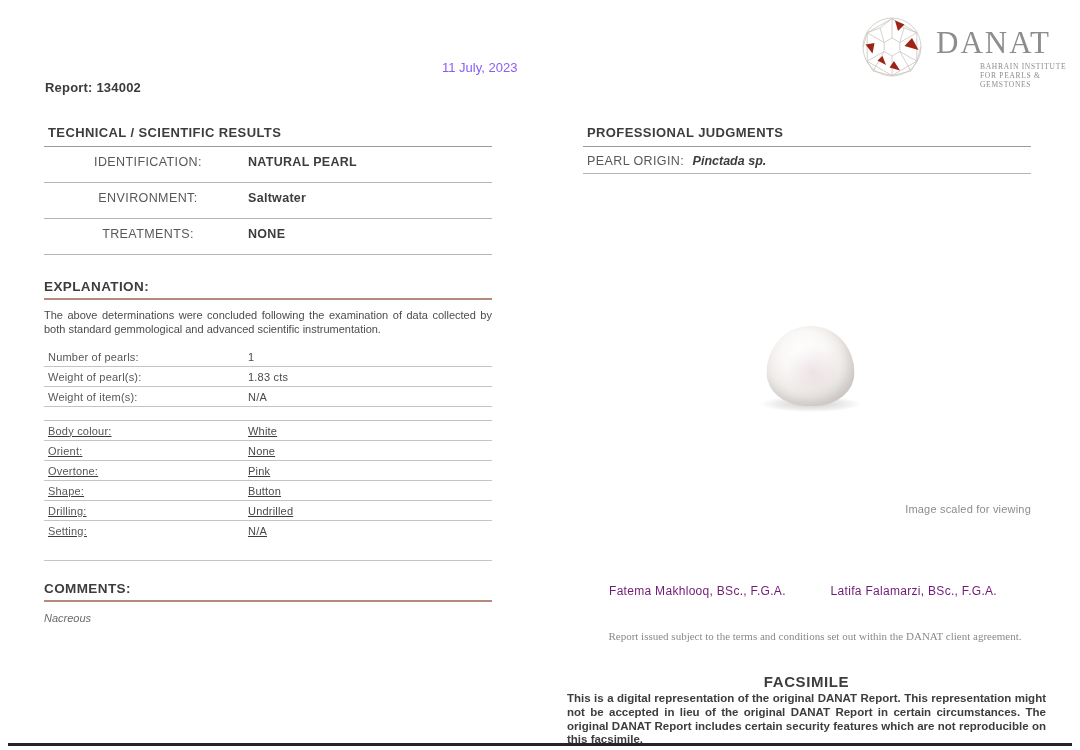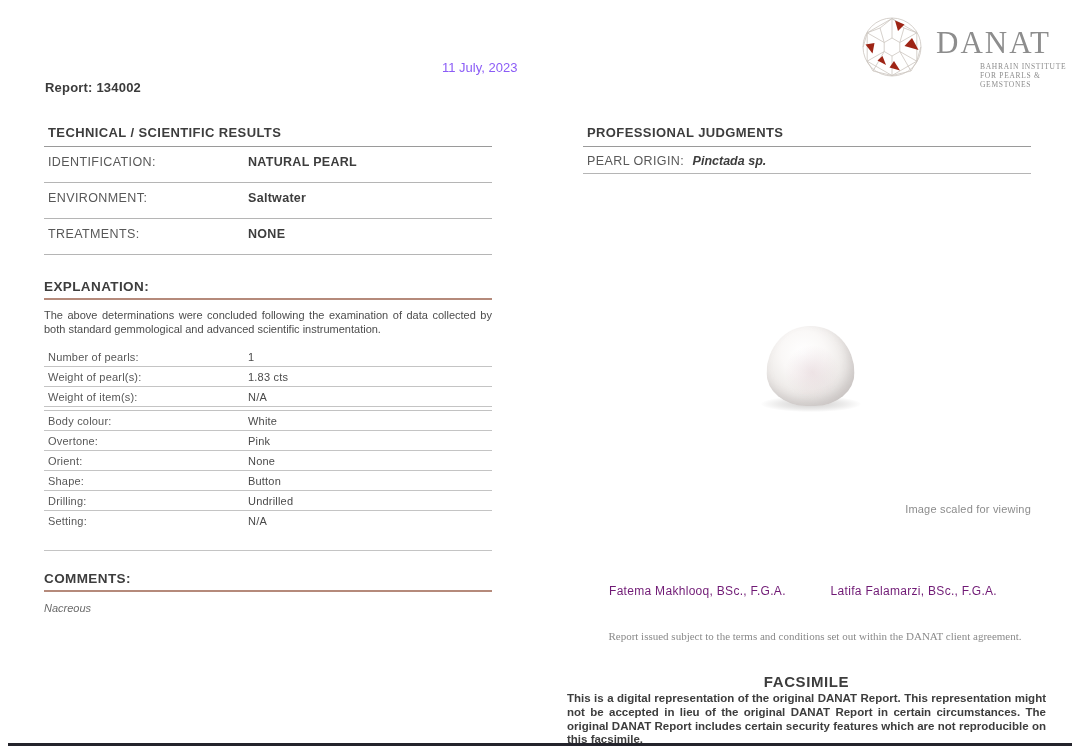--- a/index.html
+++ b/index.html
@@ -23,34 +23,34 @@
   .col-left  { position:absolute; left:44px;  top:125px; width:448px; }
   .col-right { position:absolute; left:583px; top:125px; width:448px; }
 
   .section-title {
     font-size:13px; font-weight:bold; color:#3d3d3d; letter-spacing:0.4px;
     padding:0 0 6px 4px; border-bottom:1px solid #9a9a9a;
   }
 
   
   .kv-row { display:flex; padding:8px 0 13px 4px; border-bottom:1px solid #b5b5b5; }
-  .kv-row .k { width:200px; font-size:12.5px; color:#585858; letter-spacing:0.4px; }
+  .kv-row .k { width:200px; font-size:12.5px; color:#585858; letter-spacing:0.4px;text-align:center; }
   .kv-row .v { font-size:12.5px; font-weight:bold; color:#3d3d3d; letter-spacing:0.3px; }
 
   
   .sub-head {
     margin-top:24px; font-size:13.5px; font-weight:bold; color:#3d3d3d;
     letter-spacing:0.4px; padding:0 0 4px 0;
     border-bottom:2px solid #b58a7b;
   }
   .body-text { margin-top:9px; font-size:11px; line-height:13.8px; color:#4c4c4c; text-align:justify; }
 
   
   .details { margin-top:10px; }
-  .details.second { margin-top:3px; border-top:1px solid #c2c2c2; }
+  .details.second { margin-top:13px; border-top:1px solid #c2c2c2;text-decoration:underline; }
   .d-row { display:flex; padding:4px 0 3px 4px; border-bottom:1px solid #c4c4c4;align-items:center; }
   .d-row:last-child.no-line { border-bottom:none; }
   .d-row .k { width:200px; font-size:11px; color:#575757; letter-spacing:0.2px; }
   .d-row .v { font-size:11px; color:#4a4a4a; letter-spacing:0.2px; }
   .end-line { margin-top:20px; border-bottom:1px solid #c4c4c4; }
 
   .comments-block { margin-top:20px; }
   .comments-body { margin-top:10px; font-size:11px; font-style:italic; color:#6a6a6a; }
 
   
@@ -162,26 +162,26 @@
         <span class="v">N/A</span>
       </div>
     </div>
 
     <div class="details second">
       <div class="d-row">
         <span class="k">Body colour:</span>
         <span class="v">White</span>
       </div>
       <div class="d-row">
+        <span class="k">Orient:</span>
+        <span class="v">None</span>
+      </div>
+      <div class="d-row">
         <span class="k">Overtone:</span>
         <span class="v">Pink</span>
-      </div>
-      <div class="d-row">
-        <span class="k">Orient:</span>
-        <span class="v">None</span>
       </div>
       <div class="d-row">
         <span class="k">Shape:</span>
         <span class="v">Button</span>
       </div>
       <div class="d-row">
         <span class="k">Drilling:</span>
         <span class="v">Undrilled</span>
       </div>
       <div class="d-row no-line">

